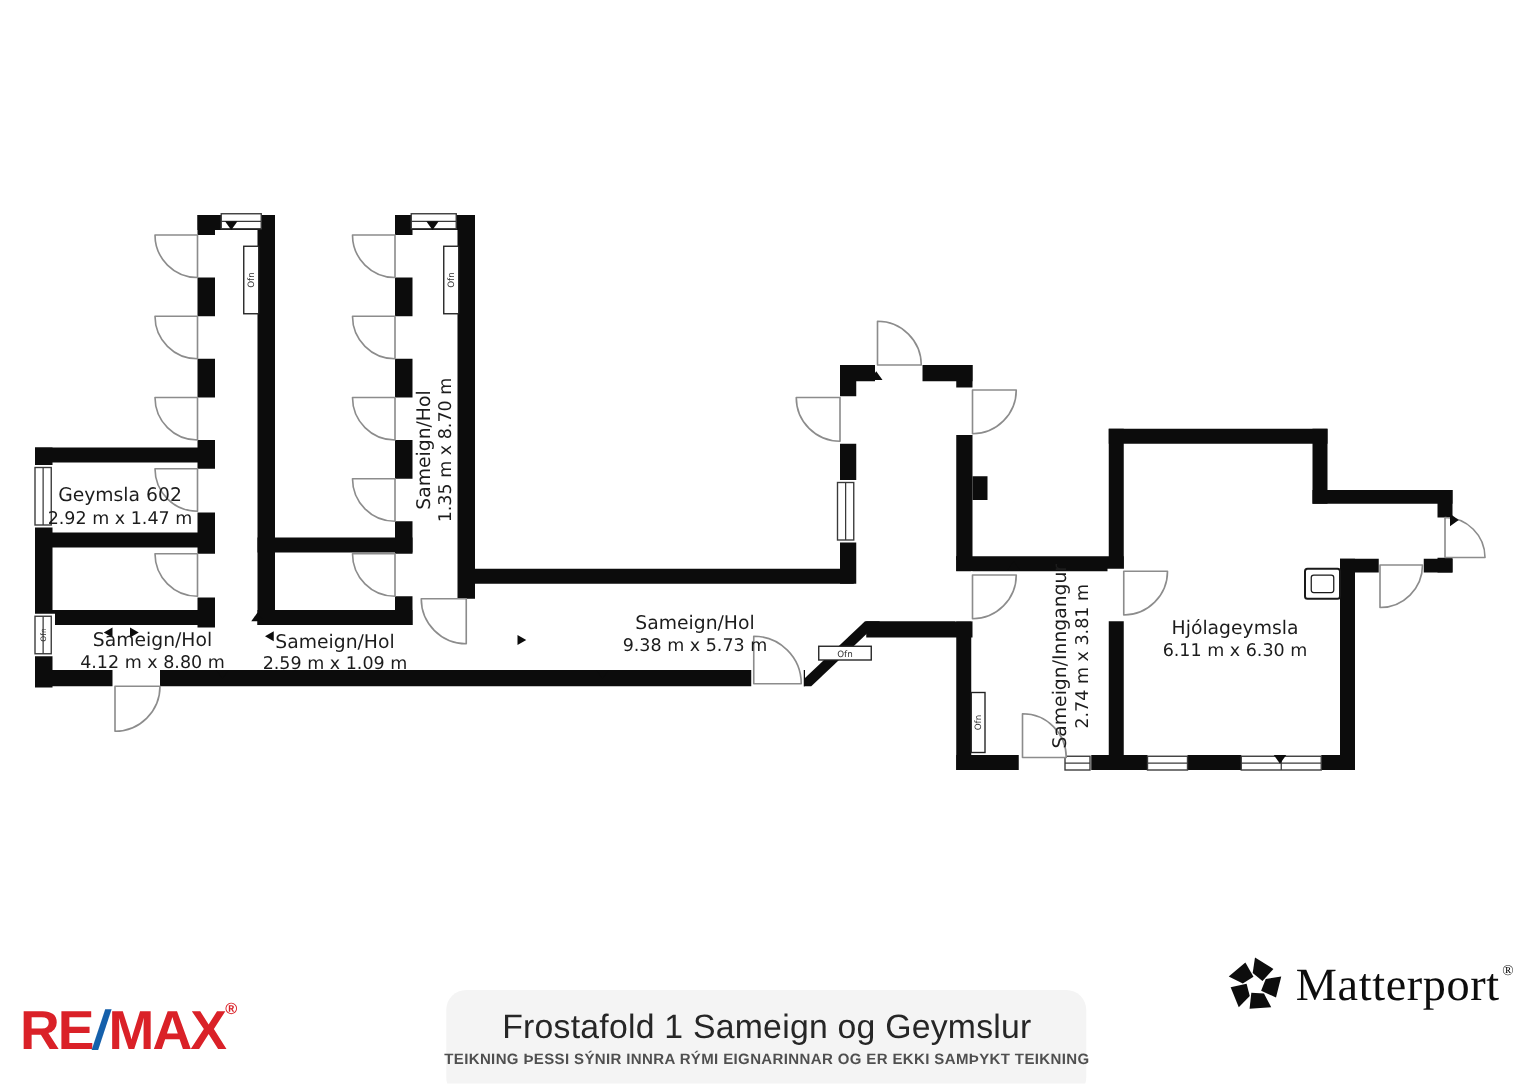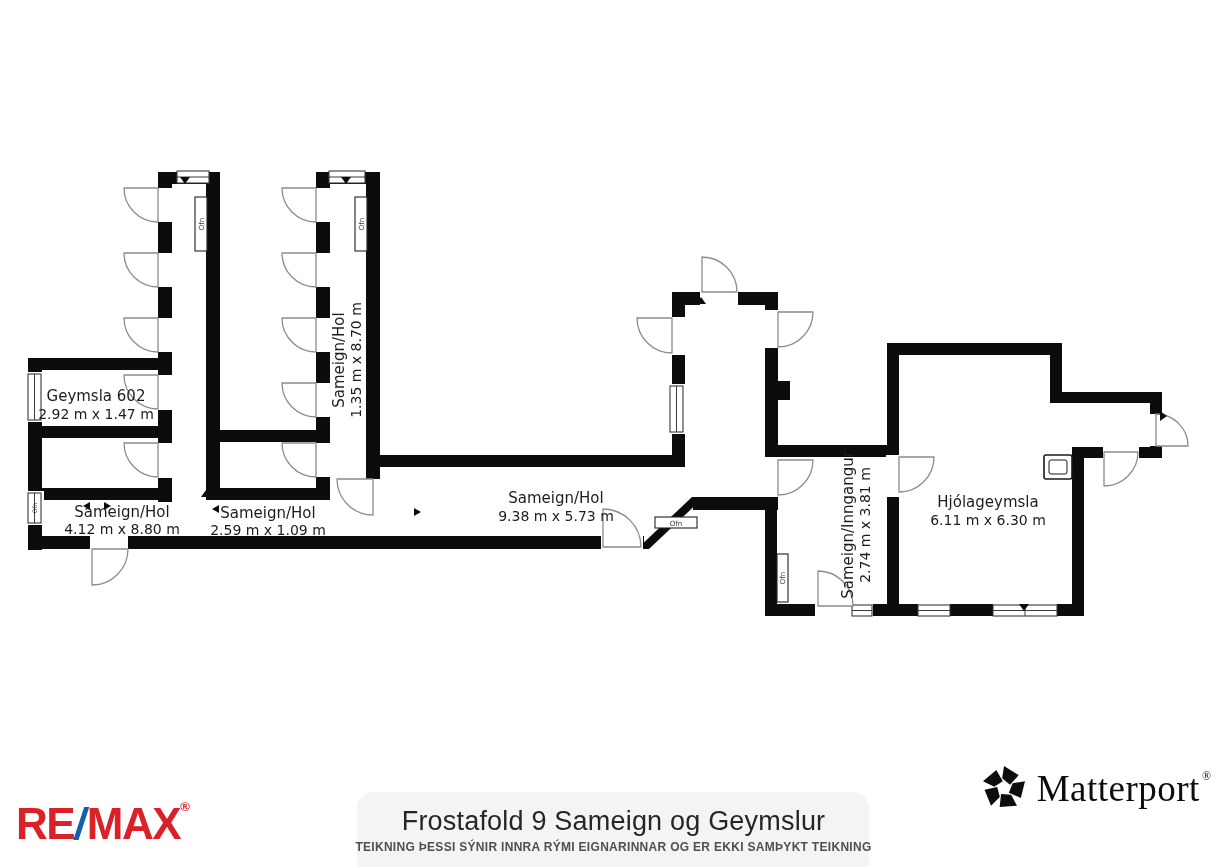--- a/index.html
+++ b/index.html
@@ -239,21 +239,21 @@
       <text class="dims" transform="rotate(-90 870 525)" x="870" y="525">2.74 m x 3.81 m</text>
 
       <text class="lbl" x="988" y="507">Hjólageymsla</text>
       <text class="dims" x="988" y="525">6.11 m x 6.30 m</text>
     </g>
   </svg>
 
   <div class="footer-band"></div>
 
   <div class="footer">
-    <div class="plan-title">Frostafold 9 Sameign og Geymslur</div>
+    <div class="plan-title">Frostafold 1 Sameign og Geymslur</div>
     <div class="plan-disclaimer">TEIKNING ÞESSI SÝNIR INNRA RÝMI EIGNARINNAR OG ER EKKI SAMÞYKT TEIKNING</div>
   </div>
 
   <div class="remax">
     <span class="re">RE</span><span class="slash">/</span><span class="max">MAX</span><span class="reg">®</span>
   </div>
 
   <div class="matterport">
     <svg class="mp-icon" width="46" height="46" viewBox="0 0 100 100">
       <defs>

